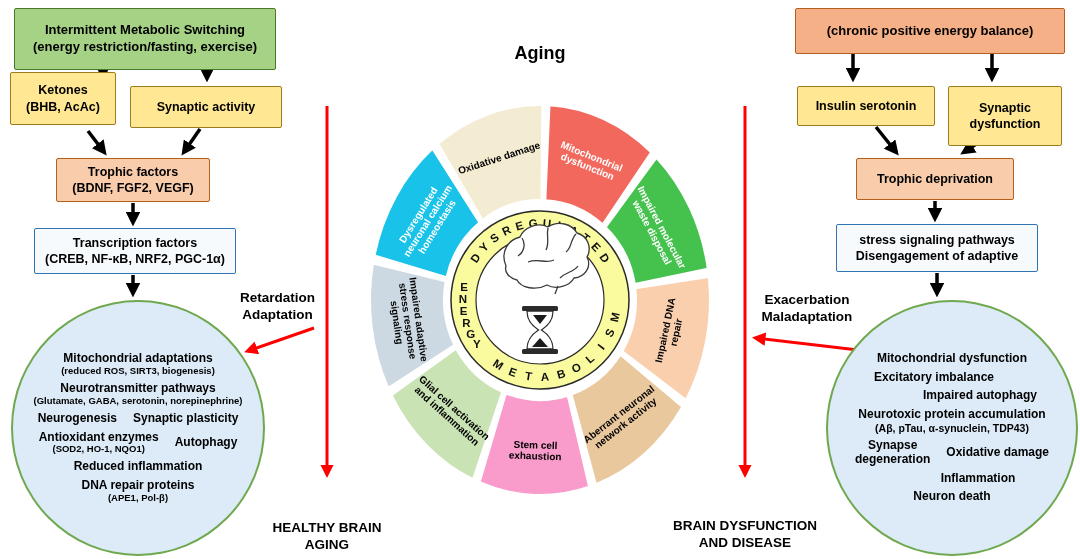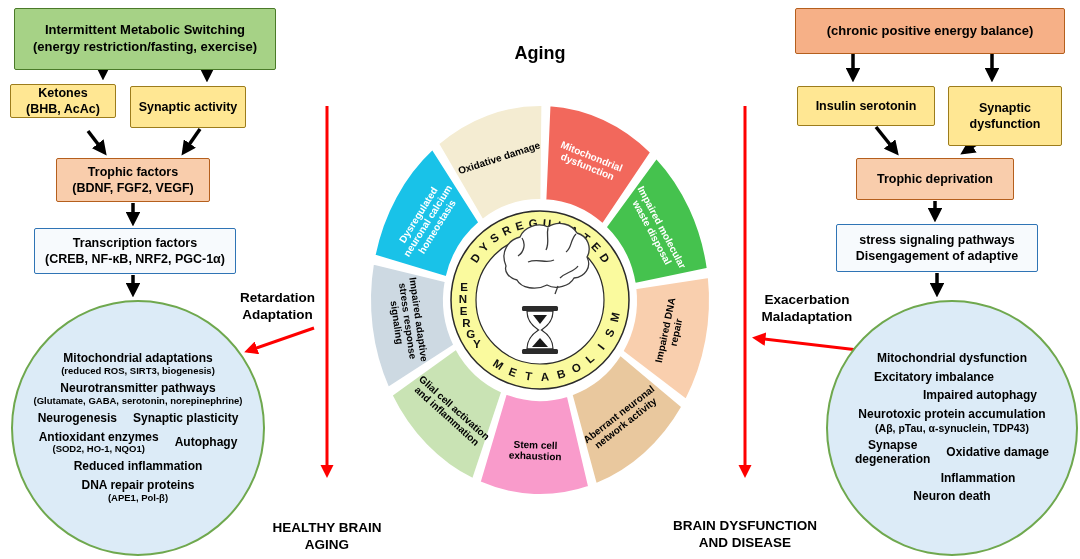--- a/index.html
+++ b/index.html
@@ -141,26 +141,26 @@
     </g>
   </svg>
 
   <div class="freetext title" style="left:480px;top:42px;width:120px;">Aging</div>
 
   <div class="fbox green header" style="left:14px;top:8px;width:262px;height:62px;">
     <div>Intermittent Metabolic Switching</div>
     <div>(energy restriction/fasting, exercise)</div>
   </div>
 
-  <div class="fbox yellow" style="left:10px;top:84px;width:106px;height:34px;">
+  <div class="fbox yellow" style="left:10px;top:72px;width:106px;height:53px;">
     <div>Ketones</div>
     <div>(BHB, AcAc)</div>
   </div>
 
-  <div class="fbox yellow" style="left:130px;top:86px;width:116px;height:42px;">
+  <div class="fbox yellow" style="left:130px;top:86px;width:152px;height:42px;">
     <div>Synaptic activity</div>
   </div>
 
   <div class="fbox peach" style="left:56px;top:158px;width:154px;height:44px;">
     <div>Trophic factors</div>
     <div>(BDNF, FGF2, VEGF)</div>
   </div>
 
   <div class="fbox bluebox" style="left:34px;top:228px;width:202px;height:46px;">
     <div>Transcription factors</div>

